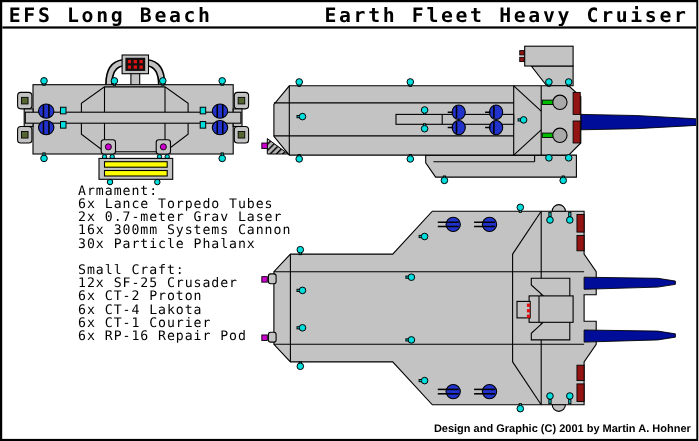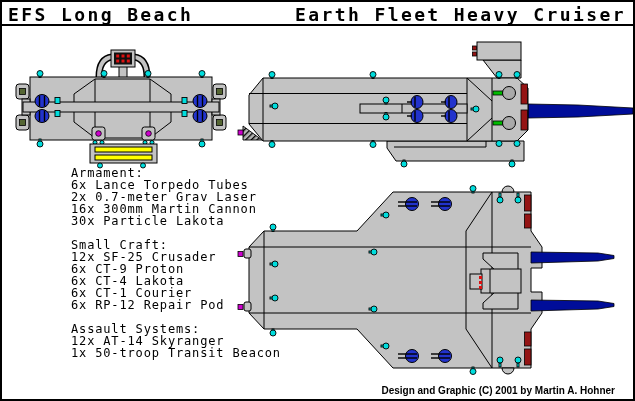--- a/index.html
+++ b/index.html
@@ -27,21 +27,21 @@
   #title-left{left:6px;}
   #title-right{left:293px;}
   #diagram-svg{position:absolute;left:0;top:0;}
   #spec-lists{
     position:absolute;left:24px;top:165px;width:230px;
     font-size:12px;line-height:12px;letter-spacing:0.85px;color:#000;margin-left:45px;
   }
   .spec-section{margin-bottom:12px;}
   .spec-line{display:block;height:12px;white-space:nowrap;}
   #credit{
-    position:absolute;right:18px;bottom:3px;
+    position:absolute;right:5px;bottom:3px;
     font-family:"Liberation Sans", sans-serif;
     font-size:10px;font-weight:bold;color:#000;white-space:nowrap;
   }
   
   .hull{fill:var(--hull_gray);stroke:#000;stroke-width:1;}
   .ln{stroke:#000;stroke-width:1;fill:none;}
   .cy circle,.cy rect{fill:var(--turret_cyan);stroke:#000;stroke-width:0.9;}
   .eng{fill:var(--engine_blue);stroke:#000;stroke-width:1;}
   .engln{stroke:#000;stroke-width:1.4;fill:none;}
   .mar{fill:var(--thruster_maroon);stroke:#000;stroke-width:0.8;}
@@ -358,32 +358,27 @@
   <div id="titlebar">
     <span id="title-right" class="title-text">Earth Fleet Heavy Cruiser</span>
     <span id="title-left" class="title-text">EFS Long Beach</span>
   </div>
 
   <div id="spec-lists">
     <div class="spec-section">
       <span class="spec-line">Armament:</span>
       <span class="spec-line">6x Lance Torpedo Tubes</span>
       <span class="spec-line">2x 0.7-meter Grav Laser</span>
-      <span class="spec-line">16x 300mm Martin Cannon</span>
-      <span class="spec-line">30x Particle Lakota</span>
+      <span class="spec-line">16x 300mm Systems Cannon</span>
+      <span class="spec-line">30x Particle Phalanx</span>
     </div>
     <div class="spec-section">
       <span class="spec-line">Small Craft:</span>
       <span class="spec-line">12x SF-25 Crusader</span>
-      <span class="spec-line">6x CT-9 Proton</span>
+      <span class="spec-line">6x CT-2 Proton</span>
       <span class="spec-line">6x CT-4 Lakota</span>
       <span class="spec-line">6x CT-1 Courier</span>
-      <span class="spec-line">6x RP-12 Repair Pod</span>
-    </div>
-    <div class="spec-section">
-      <span class="spec-line">Assault Systems:</span>
-      <span class="spec-line">12x AT-14 Skyranger</span>
-      <span class="spec-line">1x 50-troop Transit Beacon</span>
+      <span class="spec-line">6x RP-16 Repair Pod</span>
     </div>
   </div>
 
   <div id="credit">Design and Graphic (C) 2001 by Martin A. Hohner</div>
 </div>
 
 </body></html>

